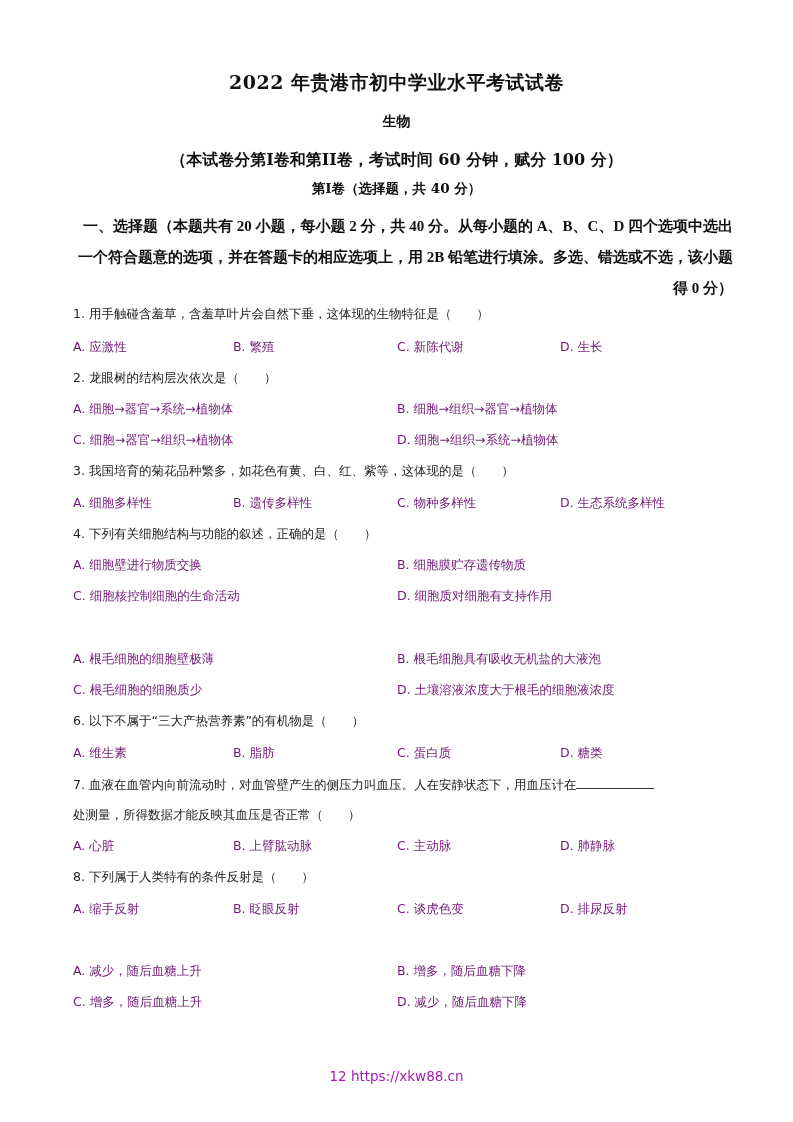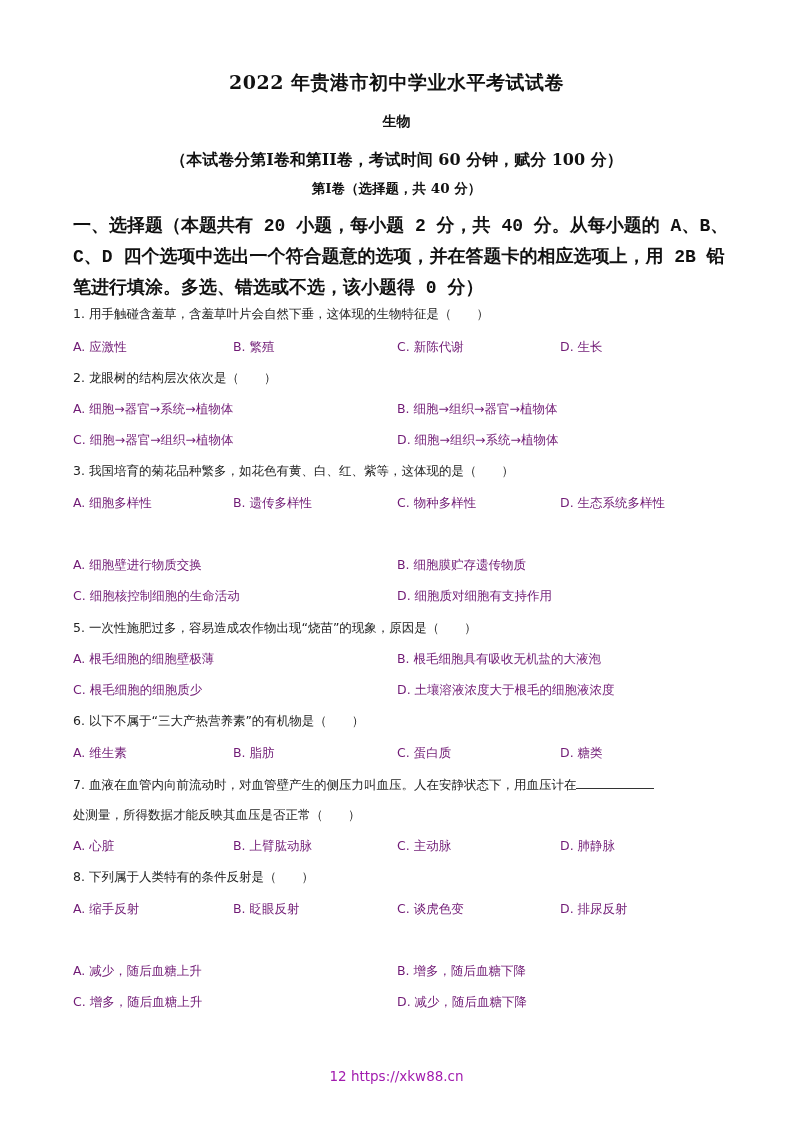--- a/index.html
+++ b/index.html
@@ -7,21 +7,21 @@
   .page { position: absolute; left: 0; top: 0; width: 793px; height: 1053px; }
   .title { position: absolute; left: 0; width: 793px; top: 70px; text-align: center;
     font-family: "DejaVu Serif", "Liberation Serif", serif; font-weight: bold; font-size: 19px; letter-spacing: 0.5px; }
   .subject { position: absolute; left: 0; width: 793px; top: 113px; text-align: center;
     font-family: "DejaVu Serif", serif; font-weight: bold; font-size: 14px; }
   .info { position: absolute; left: 0; width: 793px; top: 150px; text-align: center;
     font-family: "DejaVu Serif", serif; font-weight: bold; font-size: 16px; }
   .part { position: absolute; left: 0; width: 793px; top: 180px; text-align: center;
     font-family: "DejaVu Serif", serif; font-weight: bold; font-size: 13.5px; }
   .section { position: absolute; left: 73px; width: 660px; top: 211px;
-    font-family: Liberation Mono, monospace; font-weight: bold; font-size: 18px; line-height: 31px; }
+    font-family: Liberation Serif, serif; font-weight: bold; font-size: 15px; line-height: 31px; text-align: right; }
   .q { position: absolute; left: 73px; width: 670px;
     font-family: "DejaVu Sans", sans-serif; font-size: 12.5px; color: #222; white-space: nowrap; }
   .opt { position: absolute; font-family: "DejaVu Sans", sans-serif; font-size: 12.5px; color: #701a75; white-space: nowrap; }
   .blank { display: inline-block; width: 78px; border-bottom: 1px solid #333; height: 12px; vertical-align: baseline; }
   .footer { position: absolute; left: 0; width: 793px; top: 1068px; text-align: center;
     font-family: "DejaVu Sans", sans-serif; font-size: 13.5px; color: #a21caf; }
 </style>
 </head>
 <body>
 
@@ -43,26 +43,26 @@
   <div class="opt" style="left:397px;top:401px">B.  细胞→组织→器官→植物体</div>
   <div class="opt" style="left:73px;top:432px">C.  细胞→器官→组织→植物体</div>
   <div class="opt" style="left:397px;top:432px">D.  细胞→组织→系统→植物体</div>
 
   <div class="q" style="top:463px">3. 我国培育的菊花品种繁多，如花色有黄、白、红、紫等，这体现的是（　　）</div>
   <div class="opt" style="left:73px;top:495px">A.  细胞多样性</div>
   <div class="opt" style="left:233px;top:495px">B.  遗传多样性</div>
   <div class="opt" style="left:397px;top:495px">C.  物种多样性</div>
   <div class="opt" style="left:560px;top:495px">D.  生态系统多样性</div>
 
+  <div class="q" style="top:526px">4. 下列有关细胞结构与功能的叙述，正确的是（　　）</div>
   <div class="opt" style="left:73px;top:557px">A.  细胞壁进行物质交换</div>
   <div class="opt" style="left:397px;top:557px">B.  细胞膜贮存遗传物质</div>
   <div class="opt" style="left:73px;top:588px">C.  细胞核控制细胞的生命活动</div>
   <div class="opt" style="left:397px;top:588px">D.  细胞质对细胞有支持作用</div>
 
-  <div class="q" style="top:620px">5. 一次性施肥过多，容易造成农作物出现“烧苗”的现象，原因是（　　）</div>
   <div class="opt" style="left:73px;top:651px">A.  根毛细胞的细胞壁极薄</div>
   <div class="opt" style="left:397px;top:651px">B.  根毛细胞具有吸收无机盐的大液泡</div>
   <div class="opt" style="left:73px;top:682px">C.  根毛细胞的细胞质少</div>
   <div class="opt" style="left:397px;top:682px">D.  土壤溶液浓度大于根毛的细胞液浓度</div>
 
   <div class="q" style="top:713px">6. 以下不属于“三大产热营养素”的有机物是（　　）</div>
   <div class="opt" style="left:73px;top:745px">A.  维生素</div>
   <div class="opt" style="left:233px;top:745px">B.  脂肪</div>
   <div class="opt" style="left:397px;top:745px">C.  蛋白质</div>
   <div class="opt" style="left:560px;top:745px">D.  糖类</div>

